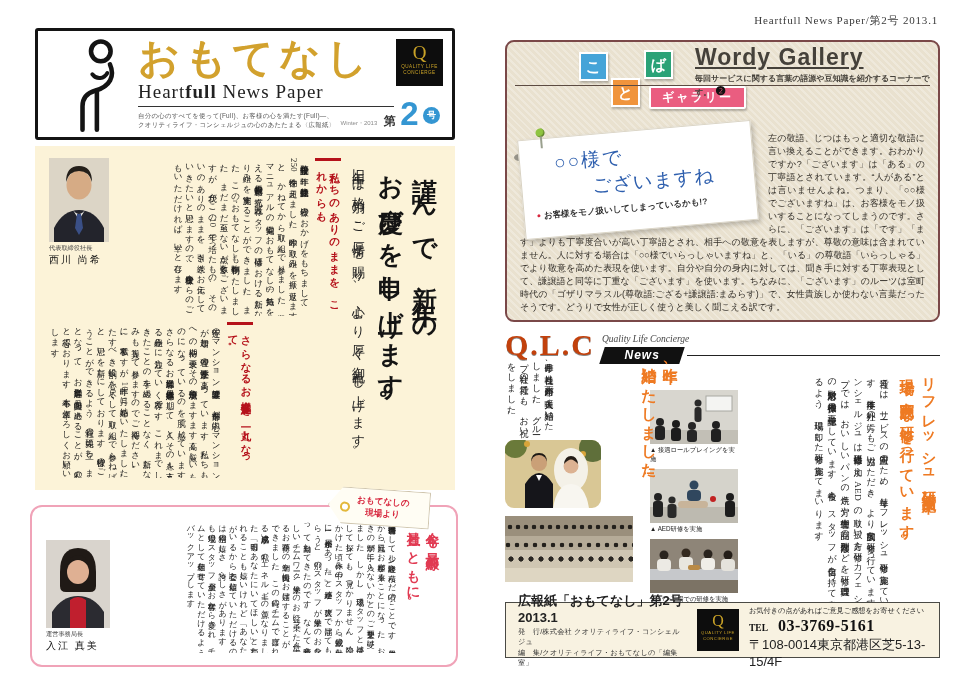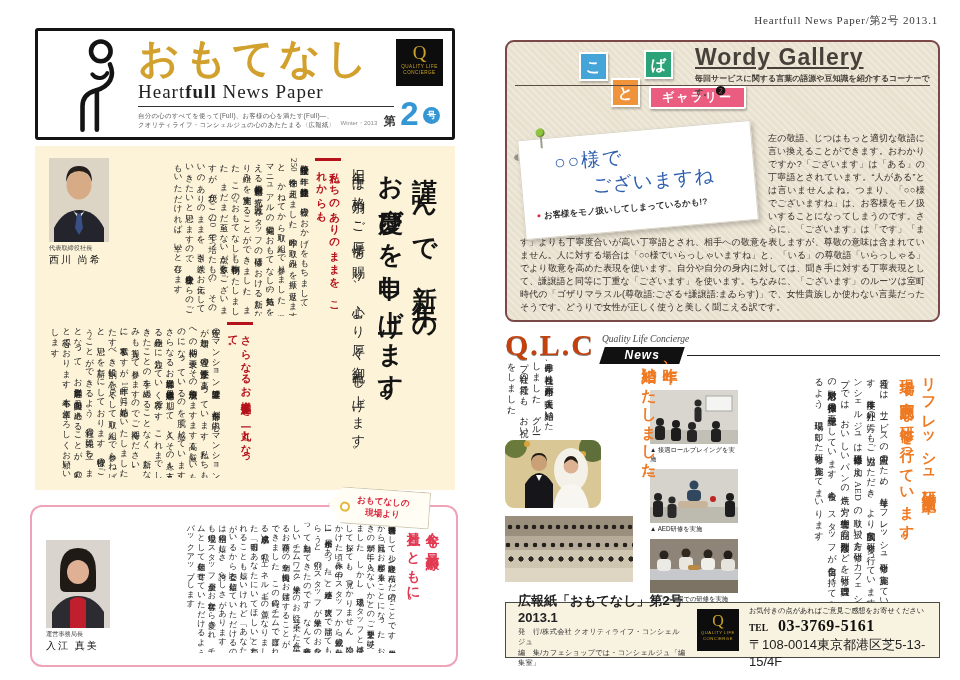--- a/index.html
+++ b/index.html
@@ -381,21 +381,21 @@
         </div>
         <div class="group"></div>
       </div>
     </div>
   </section>
 
   <footer class="footer">
     <div class="ft-left">
       <div class="ft-title">広報紙「おもてなし」第2号 2013.1</div>
       <div class="ft-line">発　行/株式会社 クオリティライフ・コンシェルジュ</div>
-      <div class="ft-line">編　集/カフェショップでは・コンシェルジュ「編集室」</div>
+      <div class="ft-line">編　集/クオリティライフ・おもてなしの「編集室」</div>
     </div>
     <div class="qlc-badge ft-badge">
       <div class="qb-q">Q</div>
       <div class="qb-l1">QUALITY LIFE</div>
       <div class="qb-l2">CONCIERGE</div>
     </div>
     <div class="ft-right">
       <div class="ft-fb">お気付きの点があればご意見ご感想をお寄せください</div>
       <div class="ft-tel">
         <span class="lbl">TEL</span><span class="no">03-3769-5161</span>

